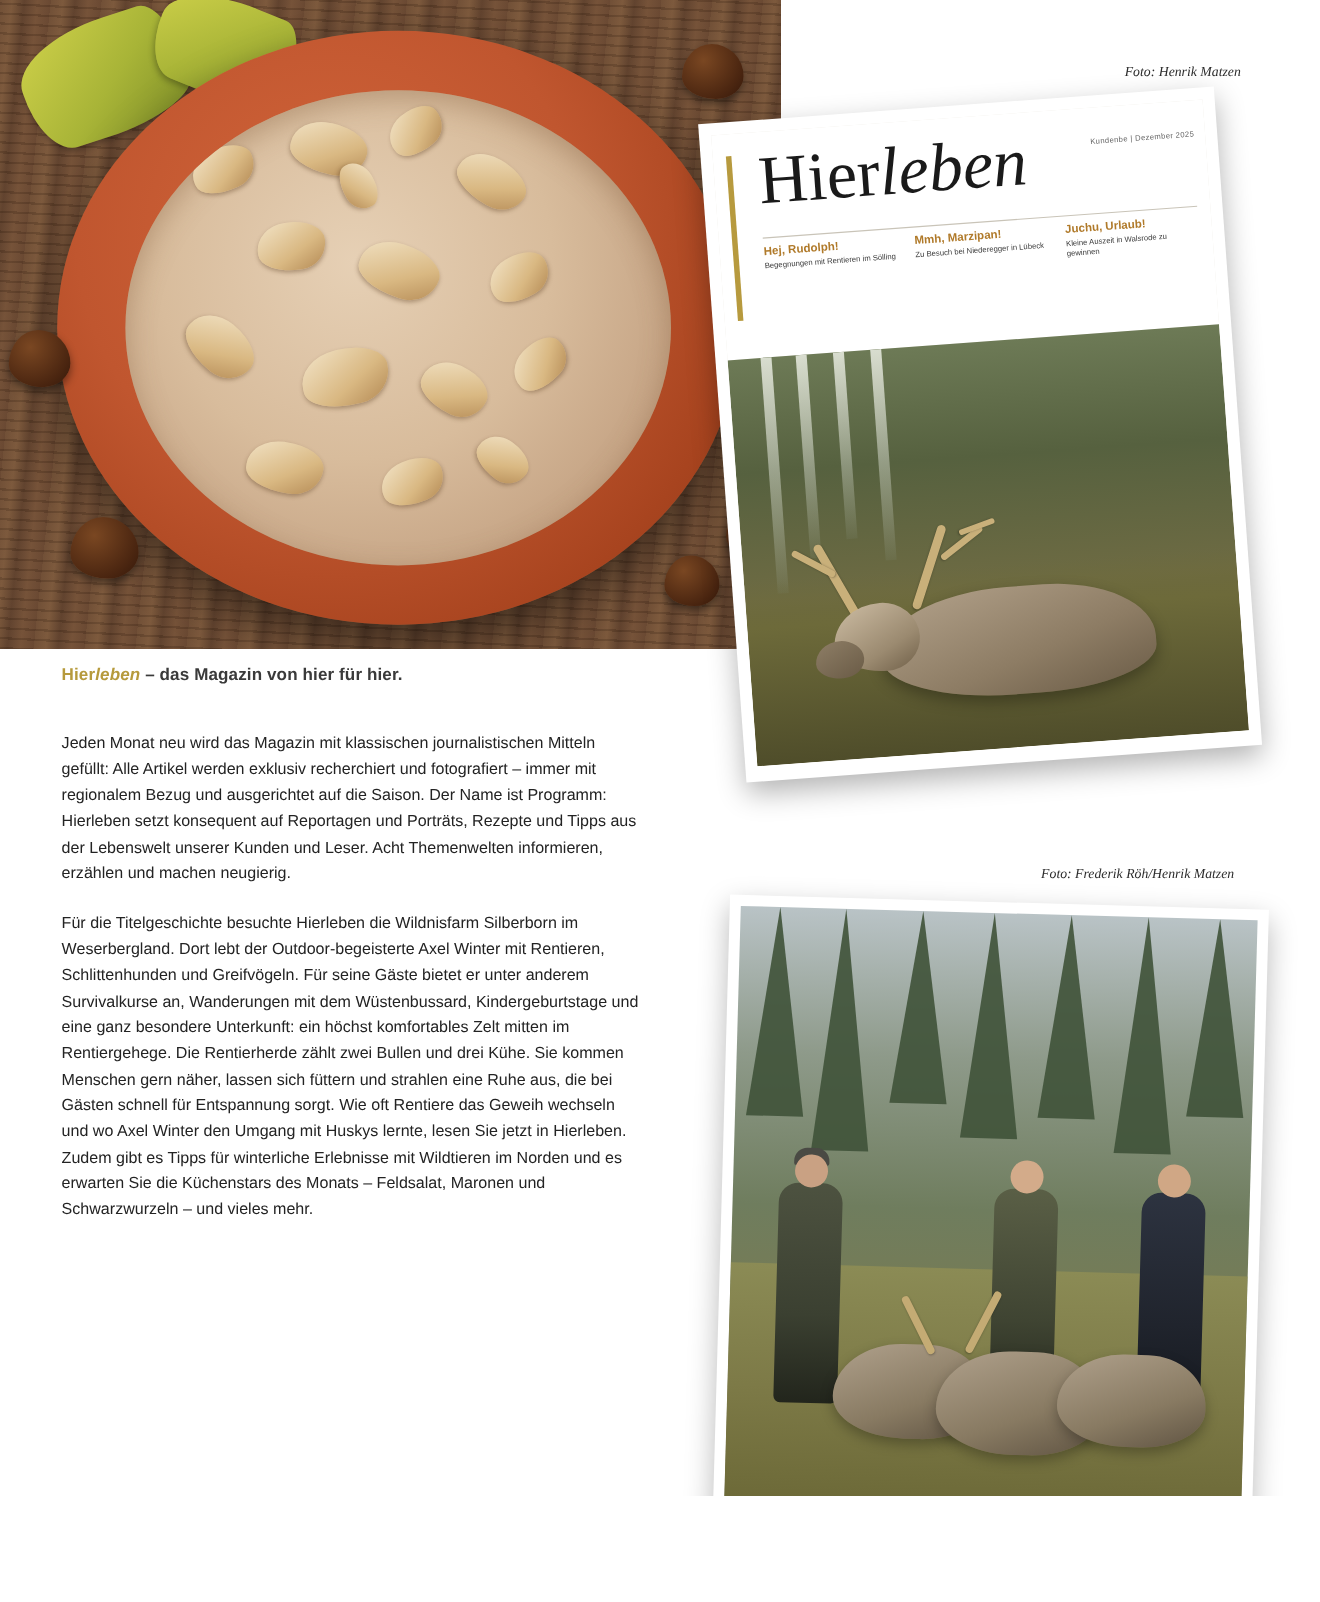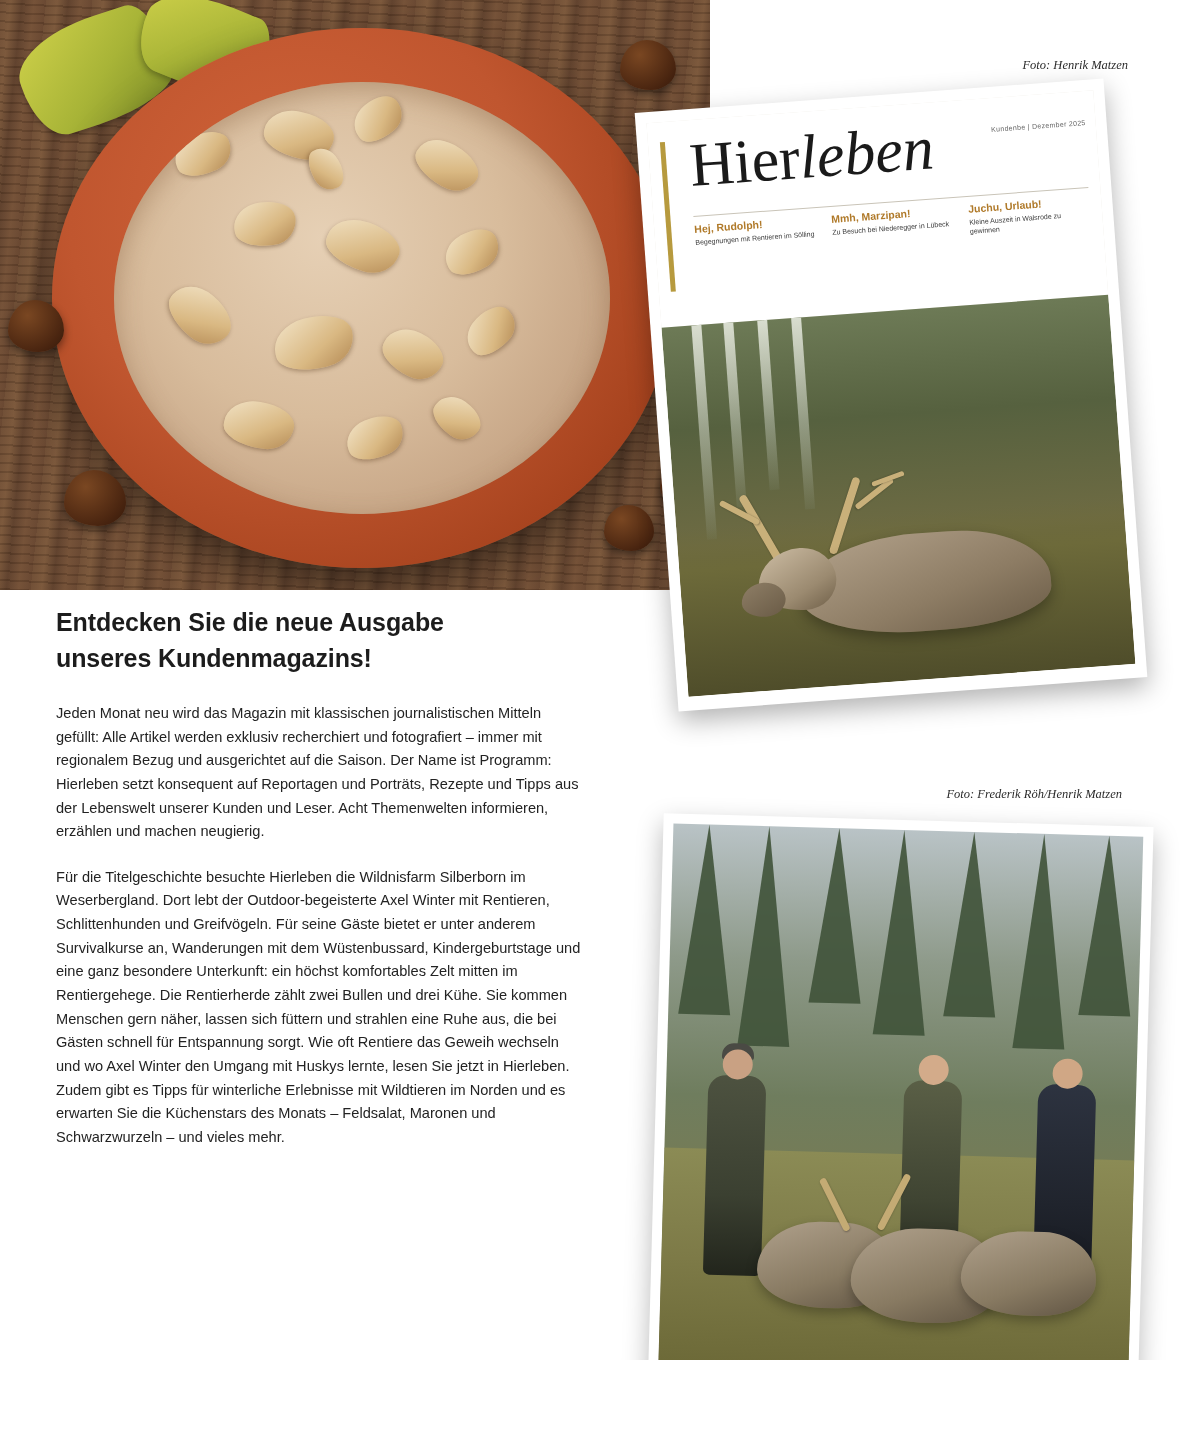--- a/index.html
+++ b/index.html
@@ -380,25 +380,22 @@
         <div class="deer-body"></div>
         <div class="deer-head"></div>
         <div class="deer-snout"></div>
       </div>
     </div>
   </div>
 
   <div class="caption caption-mid">Foto: Frederik Röh/Henrik Matzen</div>
 
   <div class="text-col">
-
-    <h1 class="headline">
-      <span>Entdecken Sie die neue Ausgabe</span><br>
-      <span>unseres Kundenmagazins!</span>
-    </h1>
+    <div class="kicker"><span>Hier</span><i>leben</i><span class="k-rest"> – das Magazin von hier für hier.</span></div>
+
 
     <p class="body">Jeden Monat neu wird das Magazin mit klassischen journalistischen Mitteln gefüllt: Alle Artikel werden exklusiv recherchiert und fotografiert – immer mit regionalem Bezug und ausgerichtet auf die Saison. Der Name ist Programm: Hierleben setzt konsequent auf Reportagen und Porträts, Rezepte und Tipps aus der Lebenswelt unserer Kunden und Leser. Acht Themenwelten informieren, erzählen und machen neugierig.</p>
     <p class="body">Für die Titelgeschichte besuchte Hierleben die Wildnisfarm Silberborn im Weserbergland. Dort lebt der Outdoor-begeisterte Axel Winter mit Rentieren, Schlittenhunden und Greifvögeln. Für seine Gäste bietet er unter anderem Survivalkurse an, Wanderungen mit dem Wüstenbussard, Kindergeburtstage und eine ganz besondere Unterkunft: ein höchst komfortables Zelt mitten im Rentiergehege. Die Rentierherde zählt zwei Bullen und drei Kühe. Sie kommen Menschen gern näher, lassen sich füttern und strahlen eine Ruhe aus, die bei Gästen schnell für Entspannung sorgt. Wie oft Rentiere das Geweih wechseln und wo Axel Winter den Umgang mit Huskys lernte, lesen Sie jetzt in Hierleben. Zudem gibt es Tipps für winterliche Erlebnisse mit Wildtieren im Norden und es erwarten Sie die Küchenstars des Monats – Feldsalat, Maronen und Schwarzwurzeln – und vieles mehr.</p>
   </div>
 
   <div class="bottom-frame">
     <div class="bottom-inner">
       <div class="tree" style="left:10px;"></div>
       <div class="tree" style="left:70px; border-bottom-width:220px;"></div>
       <div class="tree" style="left:140px; border-bottom-width:175px;"></div>

